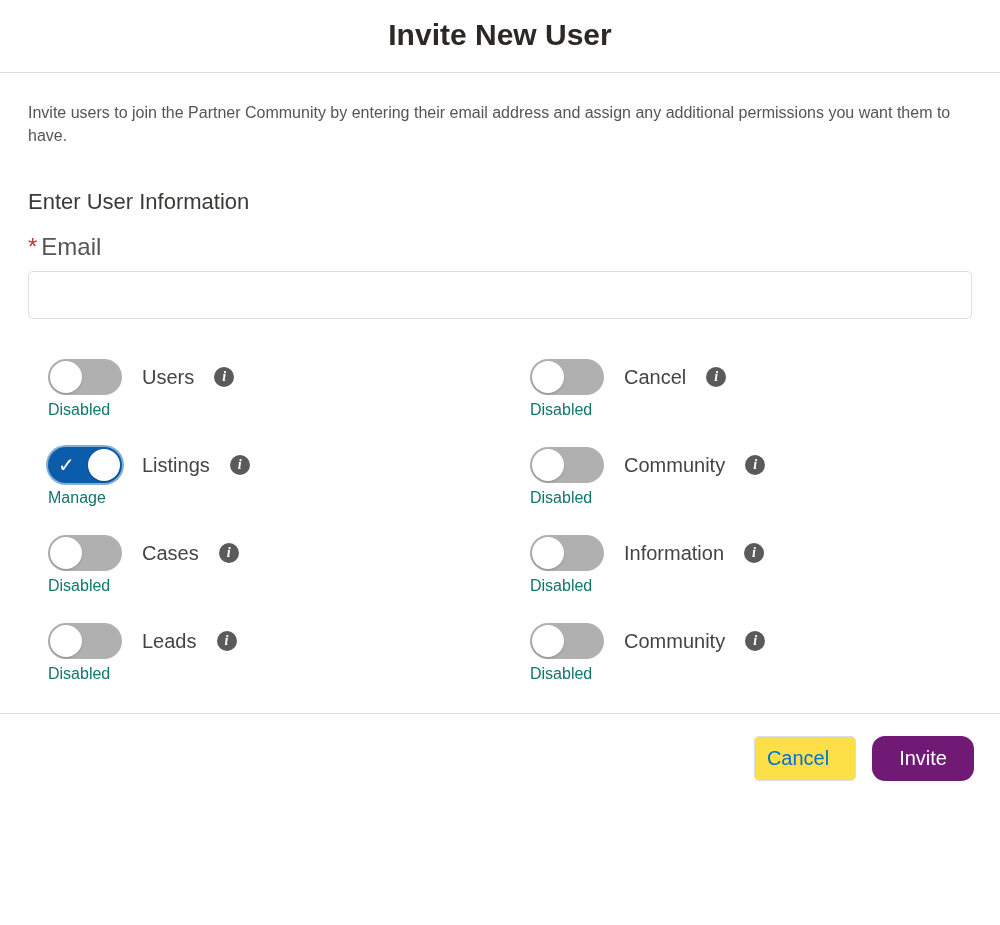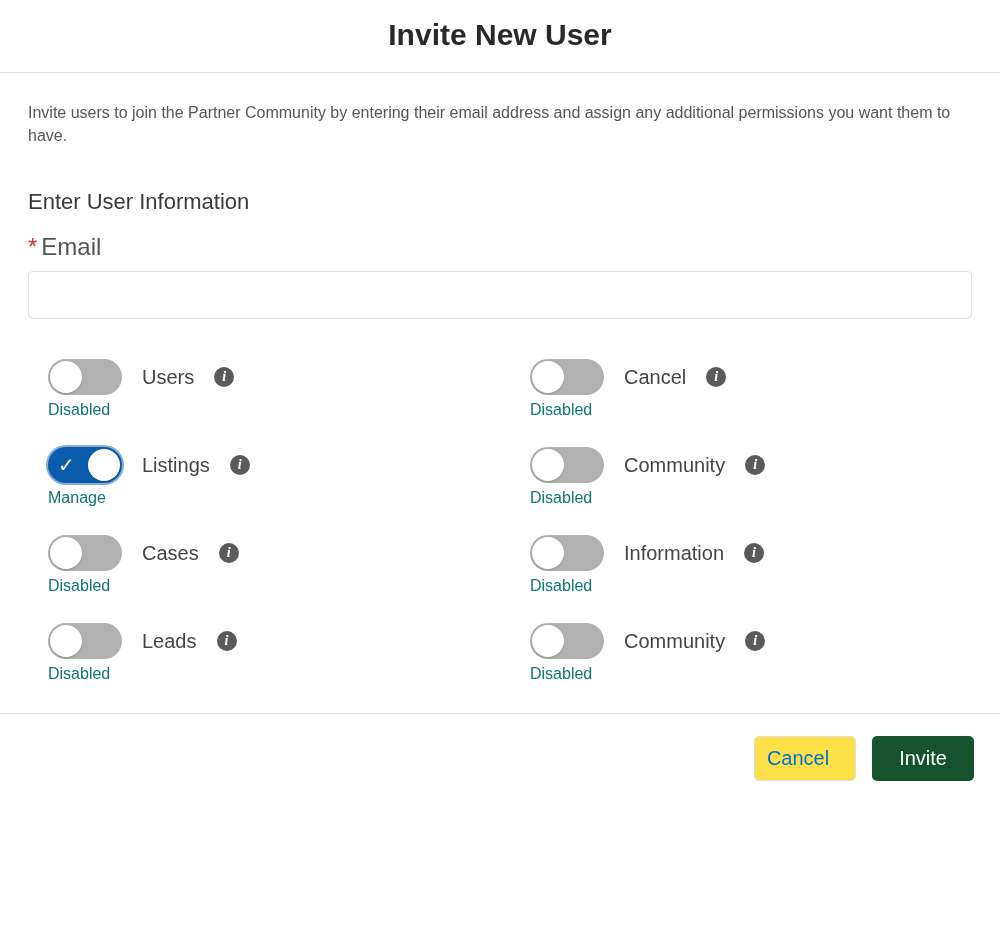--- a/index.html
+++ b/index.html
@@ -134,23 +134,24 @@
     cursor: pointer;
     border: 1px solid transparent;
   }
   .btn-secondary {
     background:#fde047;
     color:#0070d2;
     border:1px solid #d8dde6;
     padding-left:12px;
   }
   .btn-primary {
-    background:#14532d;
+    background:#701a75;
     color:#fff;
     font-weight:500;
+    border-radius:13px;
   }
 </style>
 </head>
 <body>
 
 <div class="modal">
   <div class="header">
     <h1>Invite New User</h1>
   </div>
   <div class="hr"></div>

